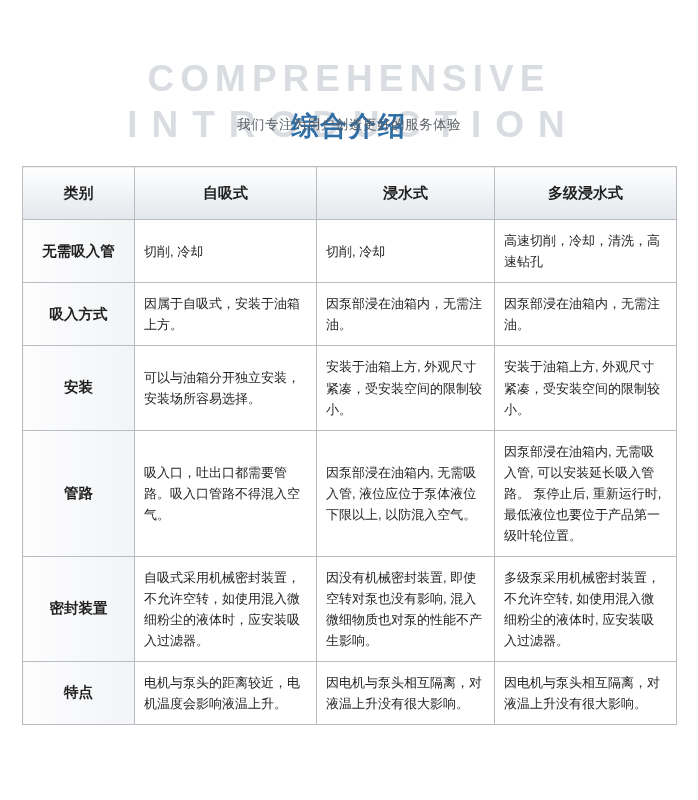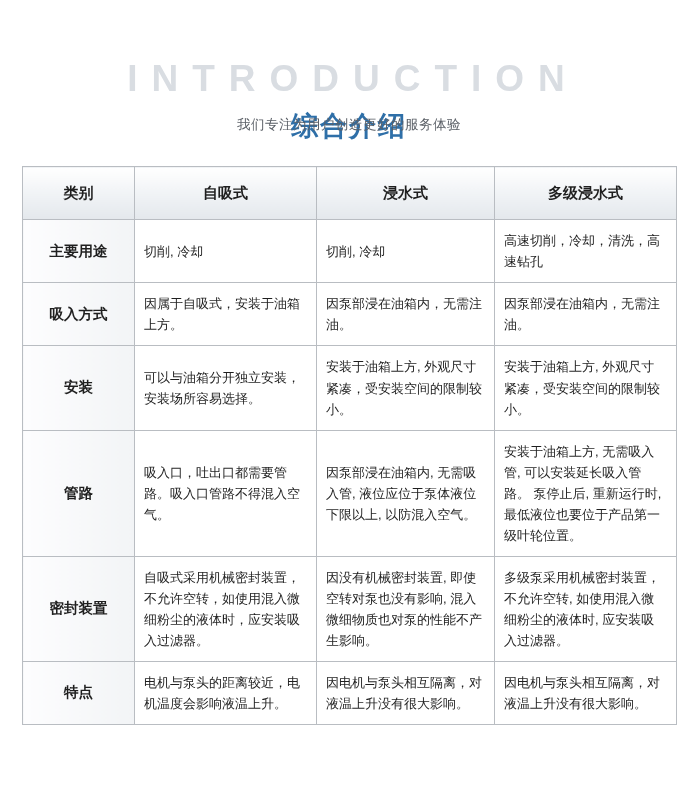--- a/index.html
+++ b/index.html
@@ -104,21 +104,21 @@
   col.c1 { width: 182px; }
   col.c2 { width: 178px; }
   col.c3 { width: 182px; }
 </style>
 </head>
 <body>
 
 <div class="page">
 
   <div class="header">
-    <div class="watermark"><span class="l2">INTRODUCTION</span></div>
+    <div class="watermark"><span class="l1">COMPREHENSIVE</span><span class="l2">INTRODUCTION</span></div>
     <div class="title-cn">综合介绍</div>
     <div class="subtitle">我们专注为用户创造更好的服务体验</div>
   </div>
 
   <div class="table-wrap">
     <table class="spec">
       <colgroup>
         <col class="c0">
           <col class="c1">
           <col class="c2">
@@ -126,21 +126,21 @@
       </colgroup>
       <tbody>
         <tr class="head">
           <td>类别</td>
           <td>自吸式</td>
           <td>浸水式</td>
           <td>多级浸水式</td>
         </tr>
 
         <tr>
-          <td class="rowlabel">主要用途</td>
+          <td class="rowlabel">无需吸入管</td>
           <td>切削, 冷却</td>
           <td>切削, 冷却</td>
           <td>高速切削，冷却，清洗，高速钻孔</td>
         </tr>
 
         <tr>
           <td class="rowlabel">吸入方式</td>
           <td>因属于自吸式，安装于油箱上方。</td>
           <td>因泵部浸在油箱内，无需注油。</td>
           <td>因泵部浸在油箱内，无需注油。</td>
@@ -150,21 +150,21 @@
           <td class="rowlabel">安装</td>
           <td>可以与油箱分开独立安装，安装场所容易选择。</td>
           <td>安装于油箱上方, 外观尺寸紧凑，受安装空间的限制较小。</td>
           <td>安装于油箱上方, 外观尺寸紧凑，受安装空间的限制较小。</td>
         </tr>
 
         <tr>
           <td class="rowlabel">管路</td>
           <td>吸入口，吐出口都需要管路。吸入口管路不得混入空气。</td>
           <td>因泵部浸在油箱内, 无需吸入管, 液位应位于泵体液位下限以上, 以防混入空气。</td>
-          <td>安装于油箱上方, 无需吸入管, 可以安装延长吸入管路。
+          <td>因泵部浸在油箱内, 无需吸入管, 可以安装延长吸入管路。
 泵停止后, 重新运行时, 最低液位也要位于产品第一级叶轮位置。</td>
         </tr>
 
         <tr>
           <td class="rowlabel">密封装置</td>
           <td>自吸式采用机械密封装置，不允许空转，如使用混入微细粉尘的液体时，应安装吸入过滤器。</td>
           <td>因没有机械密封装置, 即使空转对泵也没有影响, 混入微细物质也对泵的性能不产生影响。</td>
           <td>多级泵采用机械密封装置，不允许空转, 如使用混入微细粉尘的液体时, 应安装吸入过滤器。</td>
         </tr>
 

